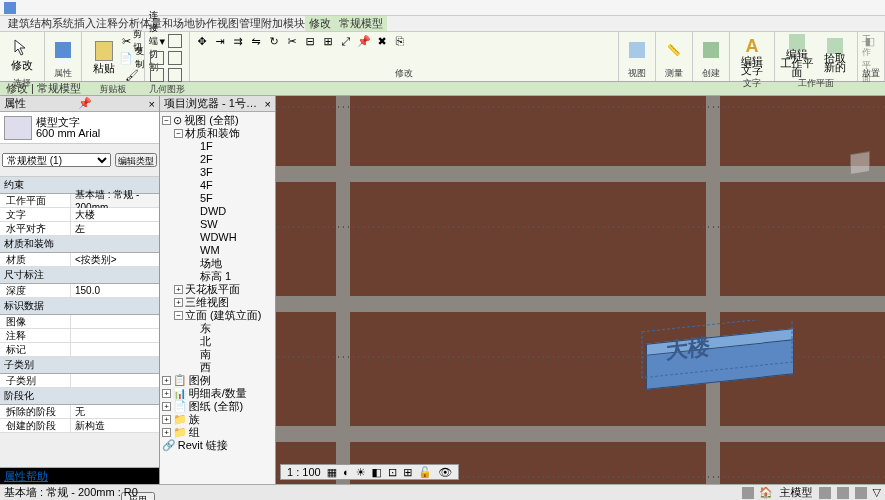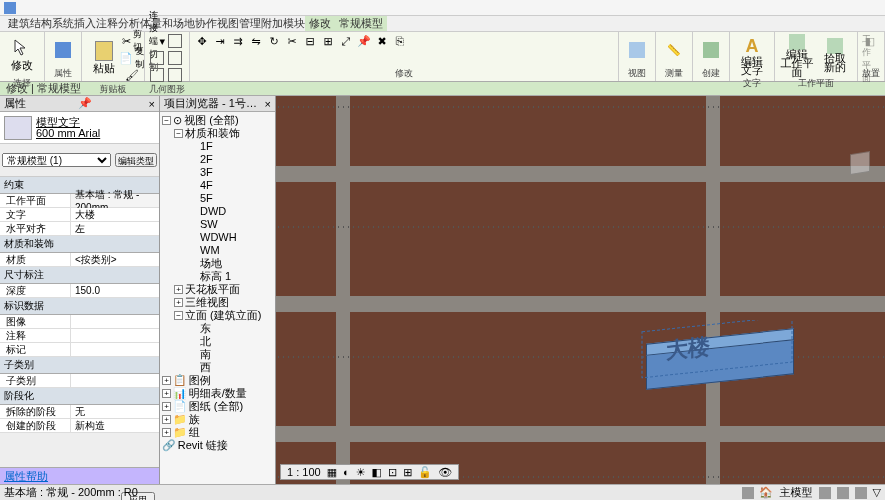--- a/index.html
+++ b/index.html
@@ -26,30 +26,30 @@
 .contextbar { height: 14px; background: #d2e8c7; display: flex; align-items: center; padding-left: 6px; font-size: 10px; color: #333; border-bottom: 1px solid #aaa; }
 
 .body-row { display: flex; height: 388px; }
 
 .props-panel { width: 160px; background: #eee; border-right: 1px solid #999; display: flex; flex-direction: column; }
 .panel-title { height: 16px; background: #e0e0e0; display: flex; align-items: center; padding: 0 4px; border-bottom: 1px solid #aaa; font-size: 10px; }
 .panel-title .x { margin-left: auto; cursor: pointer; }
 .pin { margin-left: auto; margin-right: 4px; cursor: pointer; }
 .type-selector { height: 32px; display: flex; align-items: center; padding: 2px 4px; gap: 4px; background: #fff; border-bottom: 1px solid #ccc; }
 .type-thumb { width: 28px; height: 24px; background: #dde; border: 1px solid #999; }
-.type-name { font-size: 10px; line-height: 11px; text-decoration: underline; }
+.type-name { font-size: 10px; line-height: 11px; }
 .type-row { height: 16px; display: flex; align-items: center; gap: 4px; padding: 16px 2px; border-bottom: 1px solid #ccc; }
 .type-row select { flex: 1; font-size: 10px; height: 14px; }
 .type-row .edit { width: 42px; height: 14px; font-size: 9px; }
 .prop-group { background: #d8e0e8; padding: 1px 4px; font-size: 10px; border-bottom: 1px solid #aaa; }
 .prop-row { display: flex; height: 14px; border-bottom: 1px solid #ddd; background: #fff; }
 .prop-k { width: 70px; padding-left: 6px; font-size: 10px; display: flex; align-items: center; }
 .prop-v { flex: 1; padding-left: 4px; font-size: 10px; display: flex; align-items: center; background: #fff; border-left: 1px solid #ddd; }
 .prop-v.ro { background: #f4f4f4; }
-.props-foot { margin-top: auto; height: 16px; display: flex; align-items: center; padding: 8px 4px; background: #c4b5fd; border-top: 1px solid #aaa; font-size: 10px; }
+.props-foot { margin-top: auto; height: 16px; display: flex; align-items: center; padding: 8px 4px; background: #000000; border-top: 1px solid #aaa; font-size: 10px; }
 .props-foot .apply { margin-left: auto; font-size: 9px; padding: 0 6px; margin-top: 48px; }
 
 .browser-panel { width: 116px; background: #f5f5f5; border-right: 1px solid #999; display: flex; flex-direction: column; overflow: hidden; }
 .tree { flex: 1; overflow: auto; padding: 2px; font-size: 10px; line-height: 13px; }
 .tree-node { display: flex; align-items: center; gap: 2px; white-space: nowrap; cursor: pointer; }
 .tree-children { padding-left: 12px; }
 .exp { width: 9px; height: 9px; border: 1px solid #888; display: inline-flex; align-items: center; justify-content: center; font-size: 8px; line-height: 8px; background: #fff; }
 .tree-leaf { padding-left: 14px; }
 
 .viewport { flex: 1; position: relative; background: #6b4030; overflow: hidden; }

